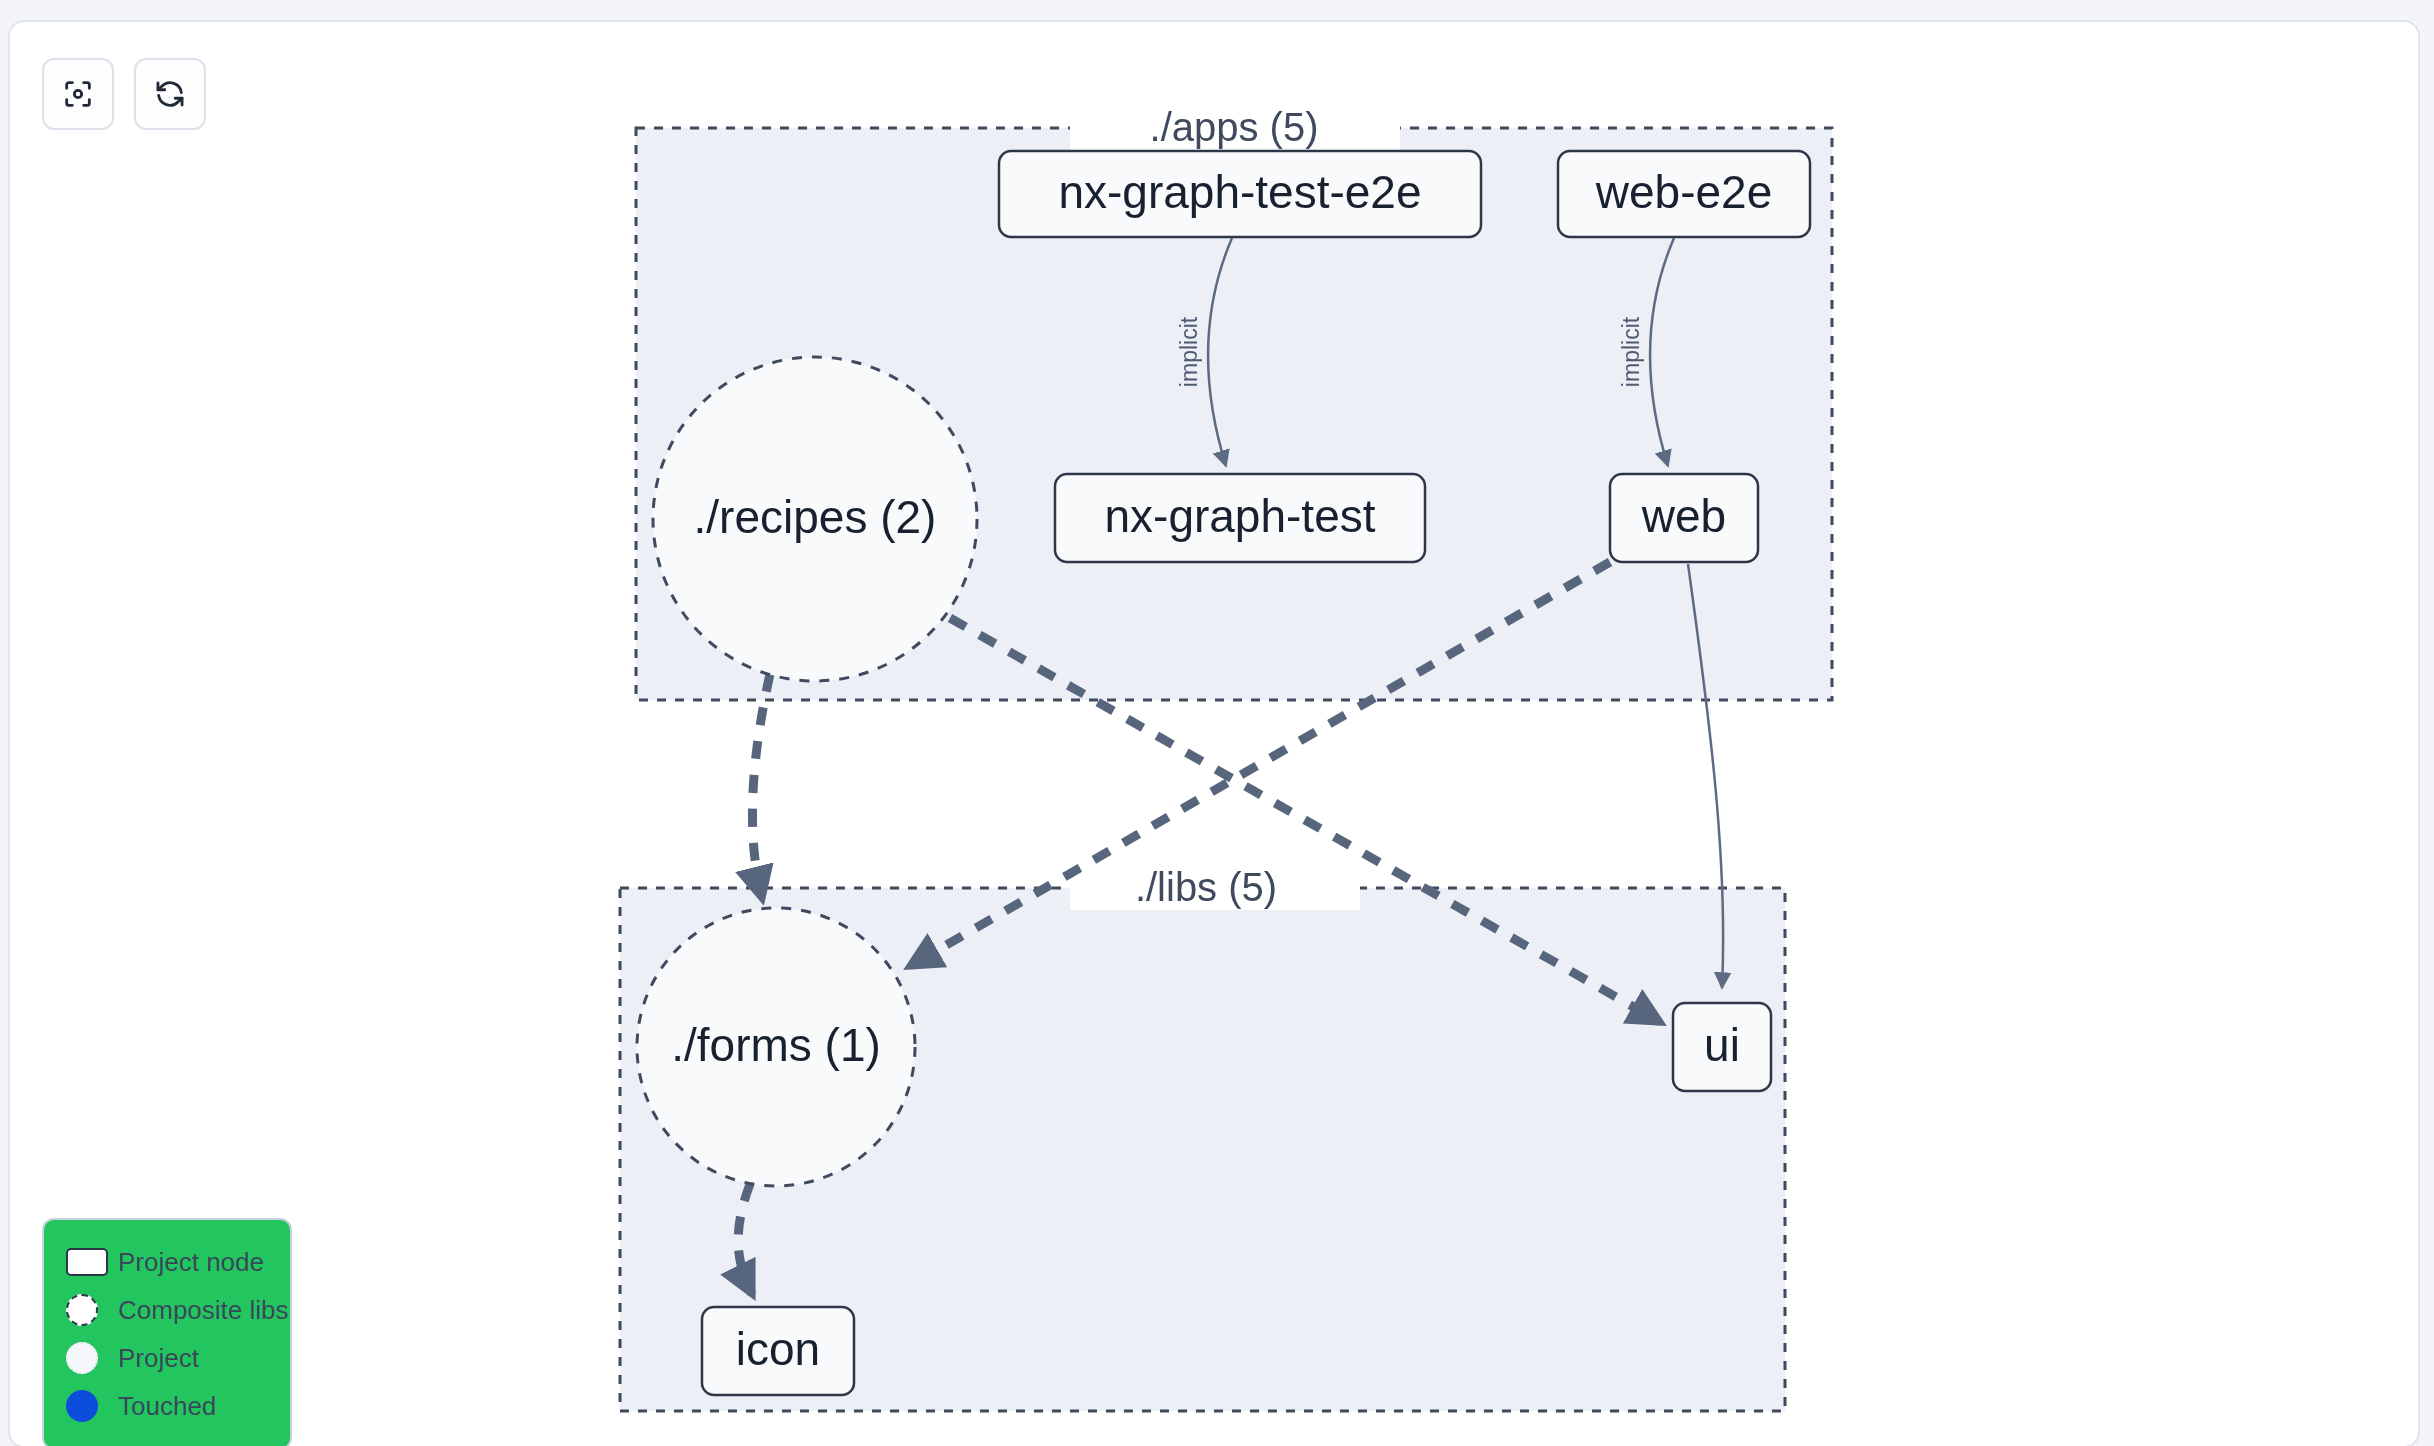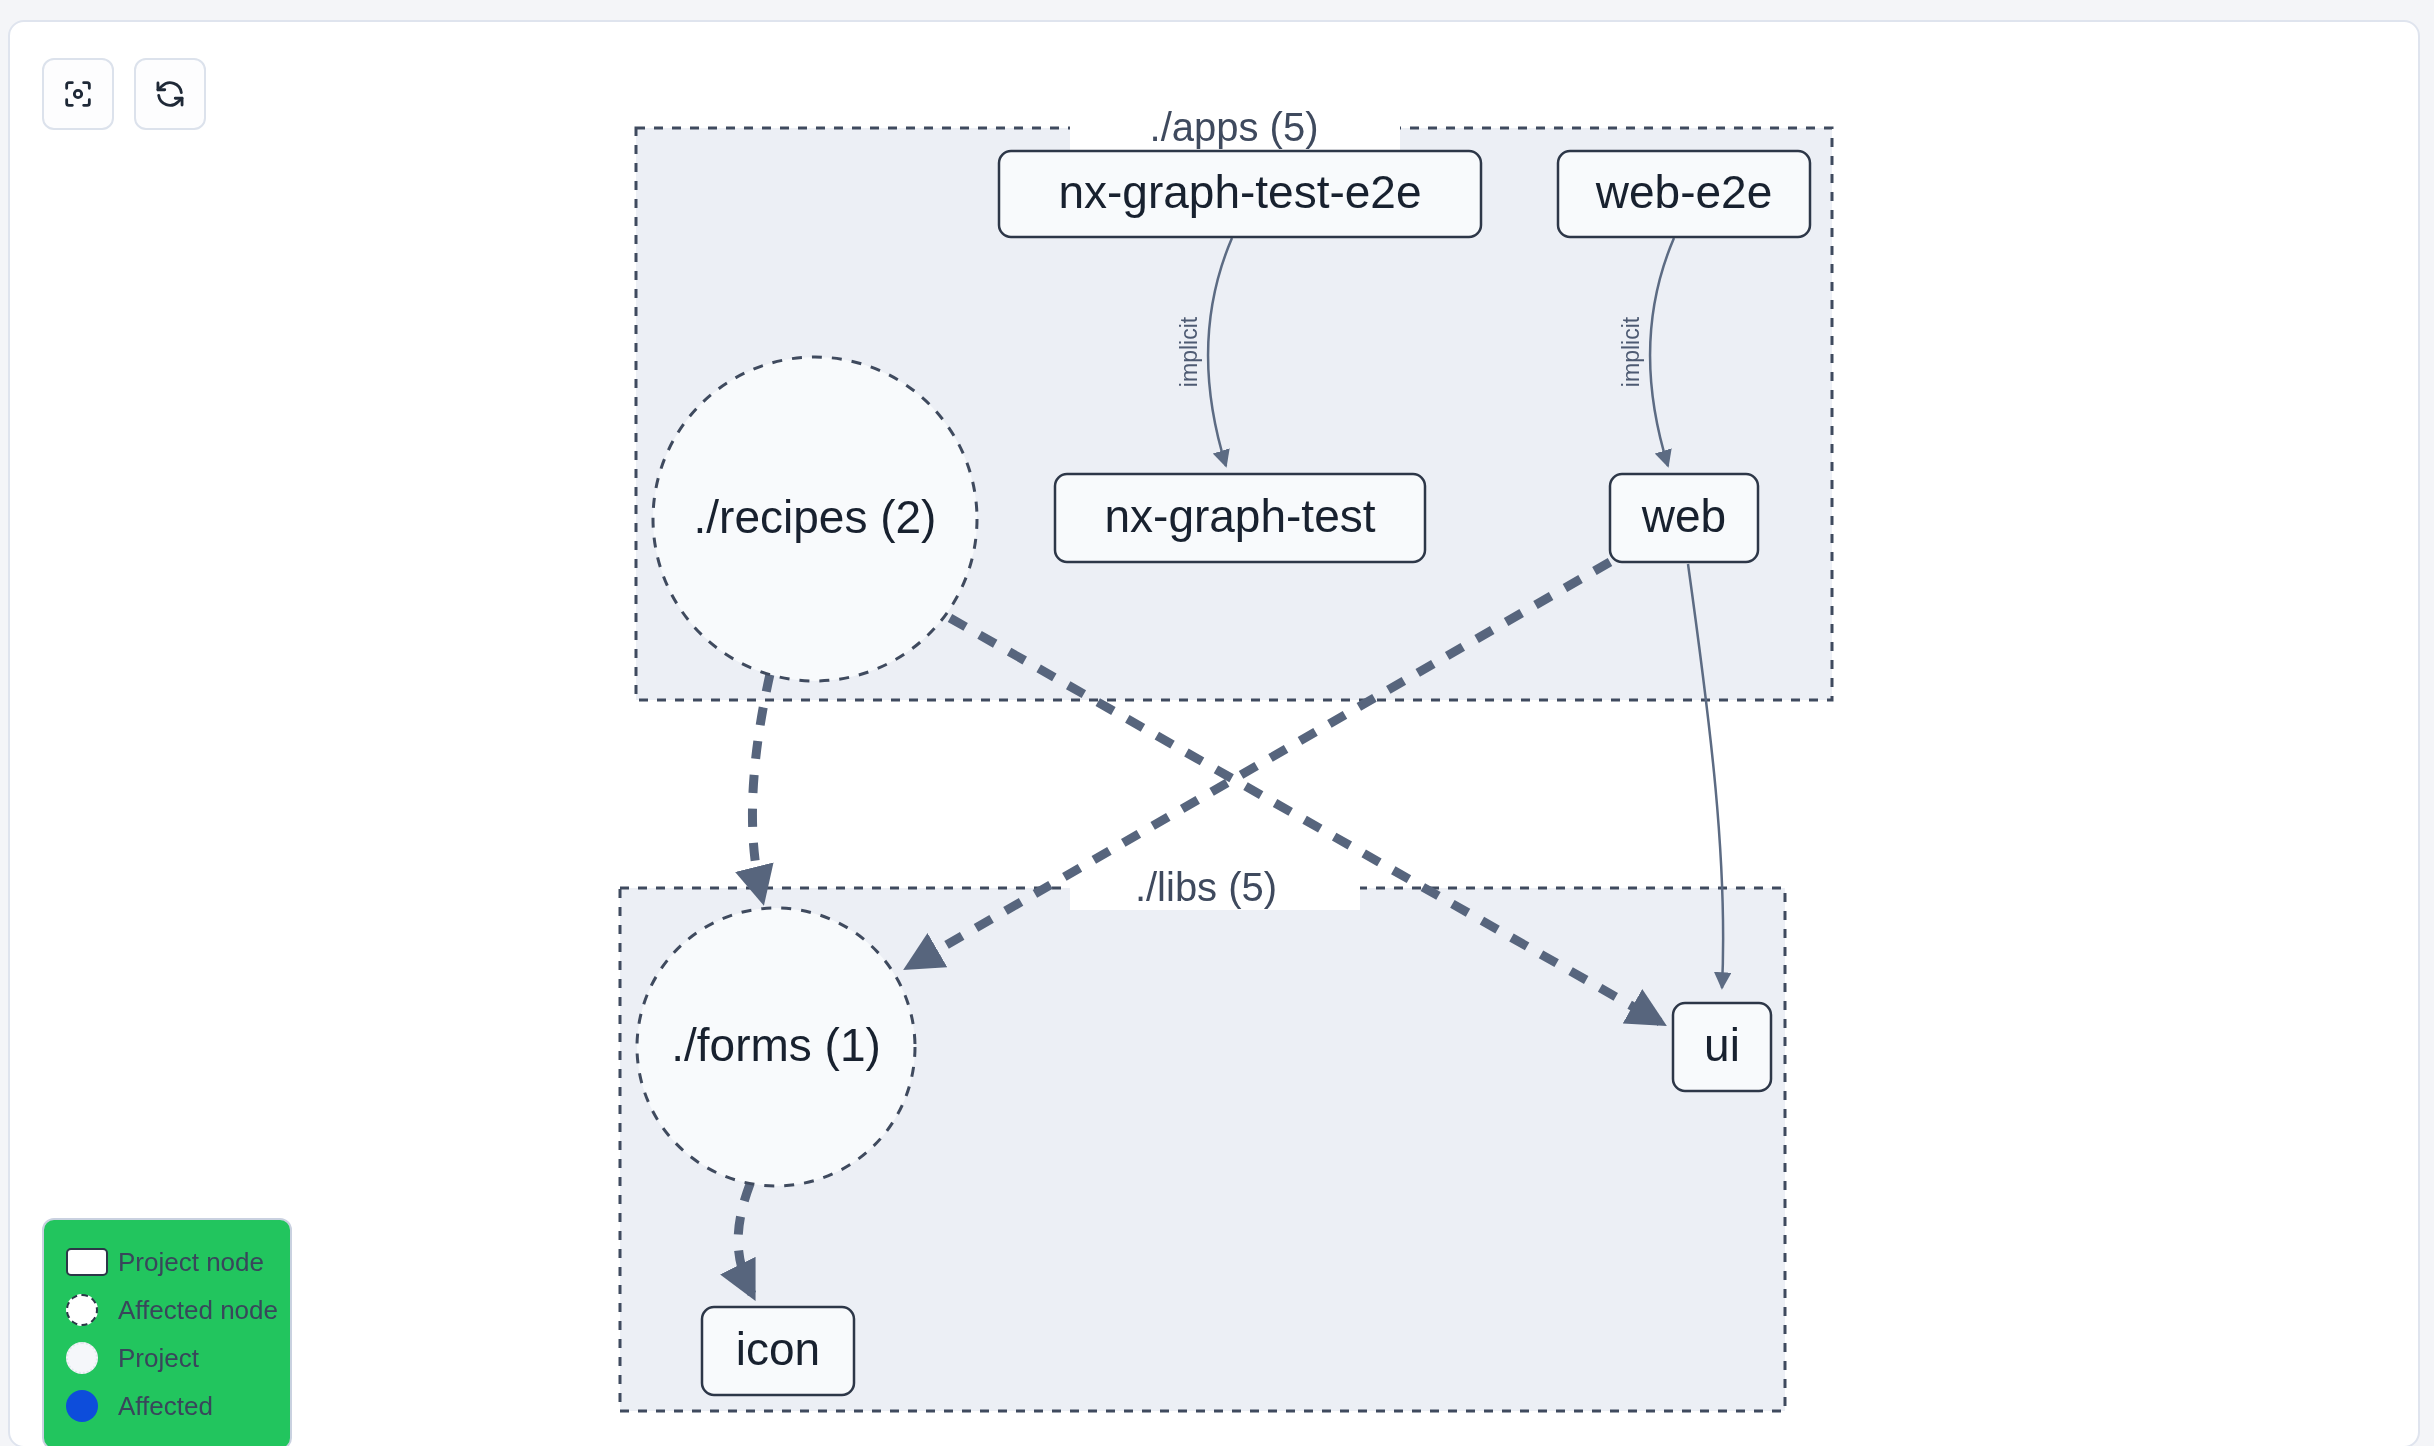--- a/index.html
+++ b/index.html
@@ -307,30 +307,30 @@
       <div class="legend-row">
         <span class="legend-swatch">
           <span class="sw-project"></span>
         </span>
         <span class="legend-text">Project node</span>
       </div>
       <div class="legend-row">
         <span class="legend-swatch">
           <span class="sw-composite"></span>
         </span>
-        <span class="legend-text">Affected node</span>
+        <span class="legend-text">Composite libs</span>
       </div>
       <div class="legend-row">
         <span class="legend-swatch">
           <span class="sw-affected"></span>
         </span>
         <span class="legend-text">Project</span>
       </div>
       <div class="legend-row">
         <span class="legend-swatch">
           <span class="sw-touched"></span>
         </span>
-        <span class="legend-text">Affected</span>
+        <span class="legend-text">Touched</span>
       </div>
     </div>
 
   </div>
 </div>
 
 </body></html>

